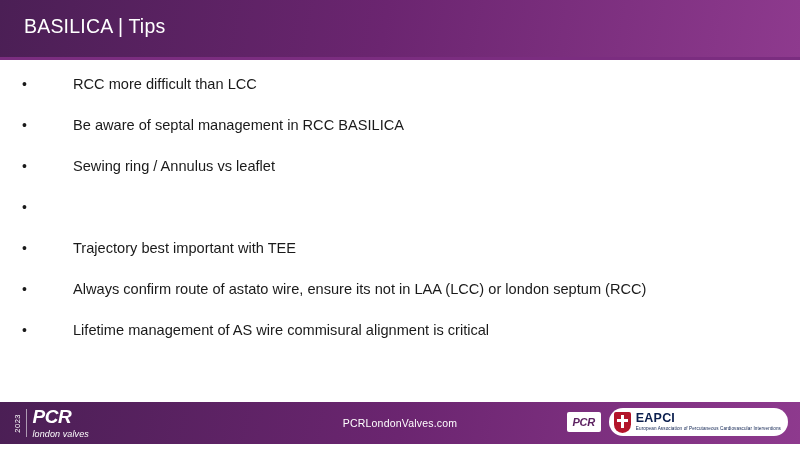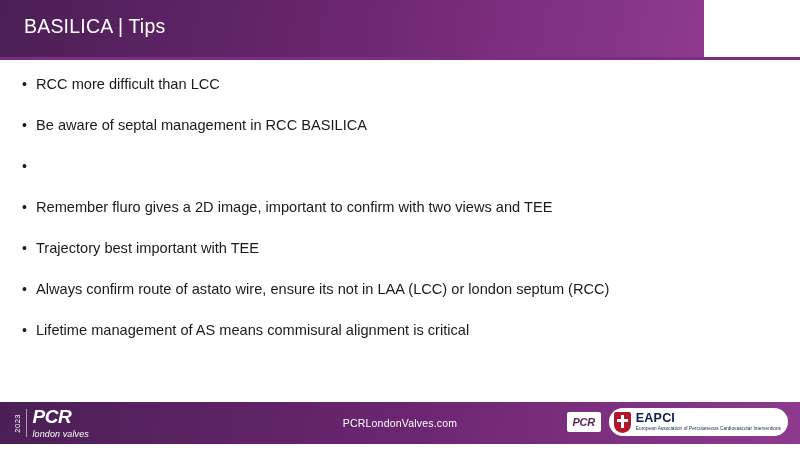--- a/index.html
+++ b/index.html
@@ -18,21 +18,21 @@
     width: 800px;
     height: 450px;
     background: #ffffff;
     box-sizing: border-box;
   }
   
   .header {
     position: absolute;
     left: 0;
     top: 0;
-    width: 704px;
+    width: 800px;
     height: 57px;
     background: linear-gradient(100deg, #4b1f55 0%, #6b2570 48%, #8e3a8e 100%);
   }
   .header-title {
     position: absolute;
     left: 24px;
     top: 15px;
     color: #ffffff;
     font-size: 19.5px;
     letter-spacing: 0.2px;
@@ -65,20 +65,21 @@
     color: #1a1a1a;
     font-size: 14px;
     line-height: 24px;
     text-align: left;
   }
   .bullet-text {
     color: #1a1a1a;
     font-size: 14.6px;
     line-height: 24px;
     white-space: nowrap;
+    margin-left: 37px;
   }
   
   .footer {
     position: absolute;
     left: 0;
     bottom: 6px;
     width: 800px;
     height: 42px;
     background: linear-gradient(100deg, #4b1f55 0%, #6b2570 50%, #8e3a8e 100%);
   }
@@ -245,40 +246,40 @@
       <span class="bullet-text">RCC more difficult than LCC</span>
     </div>
 
     <div class="bullet-row">
       <span class="bullet-dot">•</span>
       <span class="bullet-text">Be aware of septal management in RCC BASILICA</span>
     </div>
 
     <div class="bullet-row">
       <span class="bullet-dot">•</span>
-    </div>
-
-    <div class="bullet-row">
-      <span class="bullet-dot">•</span>
-      <span class="bullet-text">Remember fluro gives a 2D image, important to confirm with two views and TEE</span>
+      <span class="bullet-text">Sewing ring / Annulus vs leaflet</span>
+    </div>
+
+    <div class="bullet-row">
+      <span class="bullet-dot">•</span>
     </div>
 
     <div class="bullet-row">
       <span class="bullet-dot">•</span>
       <span class="bullet-text">Trajectory best important with TEE</span>
     </div>
 
     <div class="bullet-row">
       <span class="bullet-dot">•</span>
       <span class="bullet-text">Always confirm route of astato wire, ensure its not in LAA (LCC) or london septum (RCC)</span>
     </div>
 
     <div class="bullet-row">
       <span class="bullet-dot">•</span>
-      <span class="bullet-text">Lifetime management of AS means commisural alignment is critical</span>
+      <span class="bullet-text">Lifetime management of AS wire commisural alignment is critical</span>
     </div>
 
   </div>
 
   <div class="footer-topline"></div>
   <div class="footer">
 
     <div class="logo-left">
       <span class="logo-year">2023</span>
       <span class="logo-left-divider"></span>

